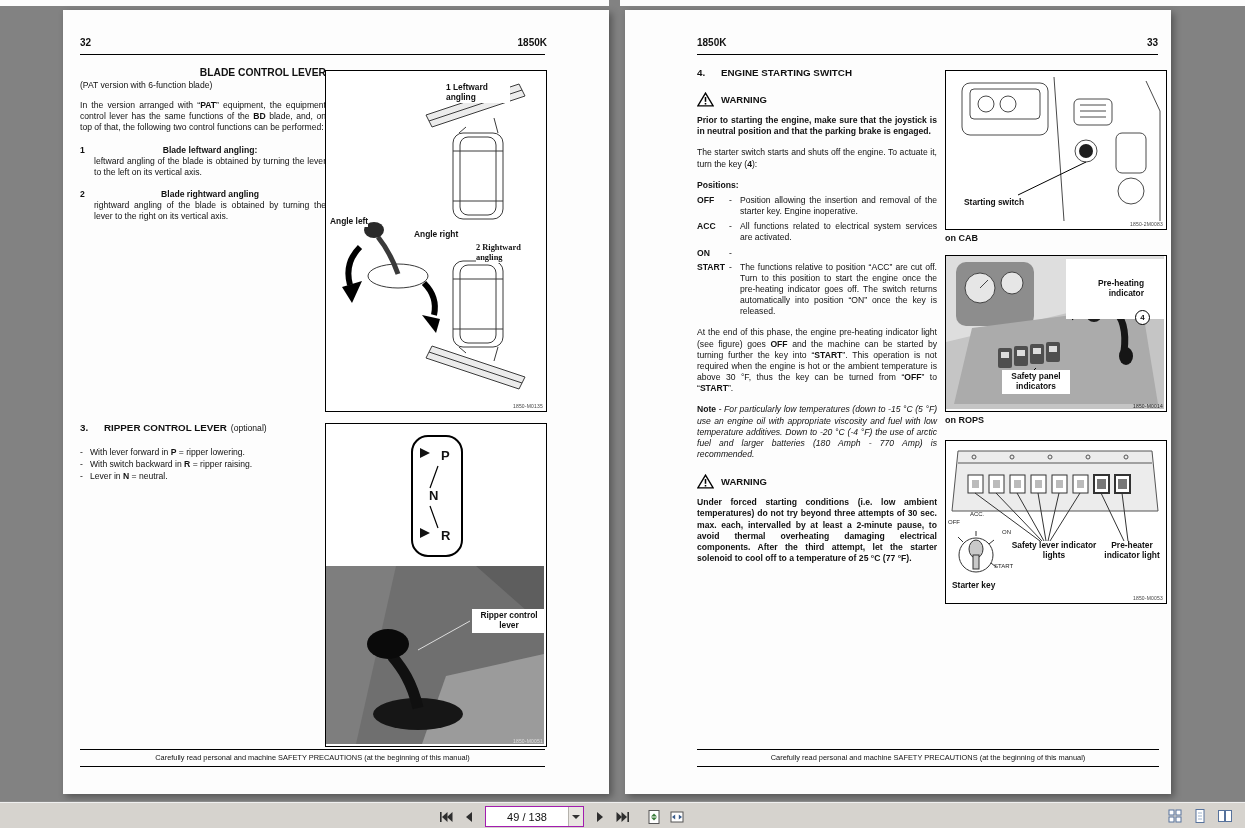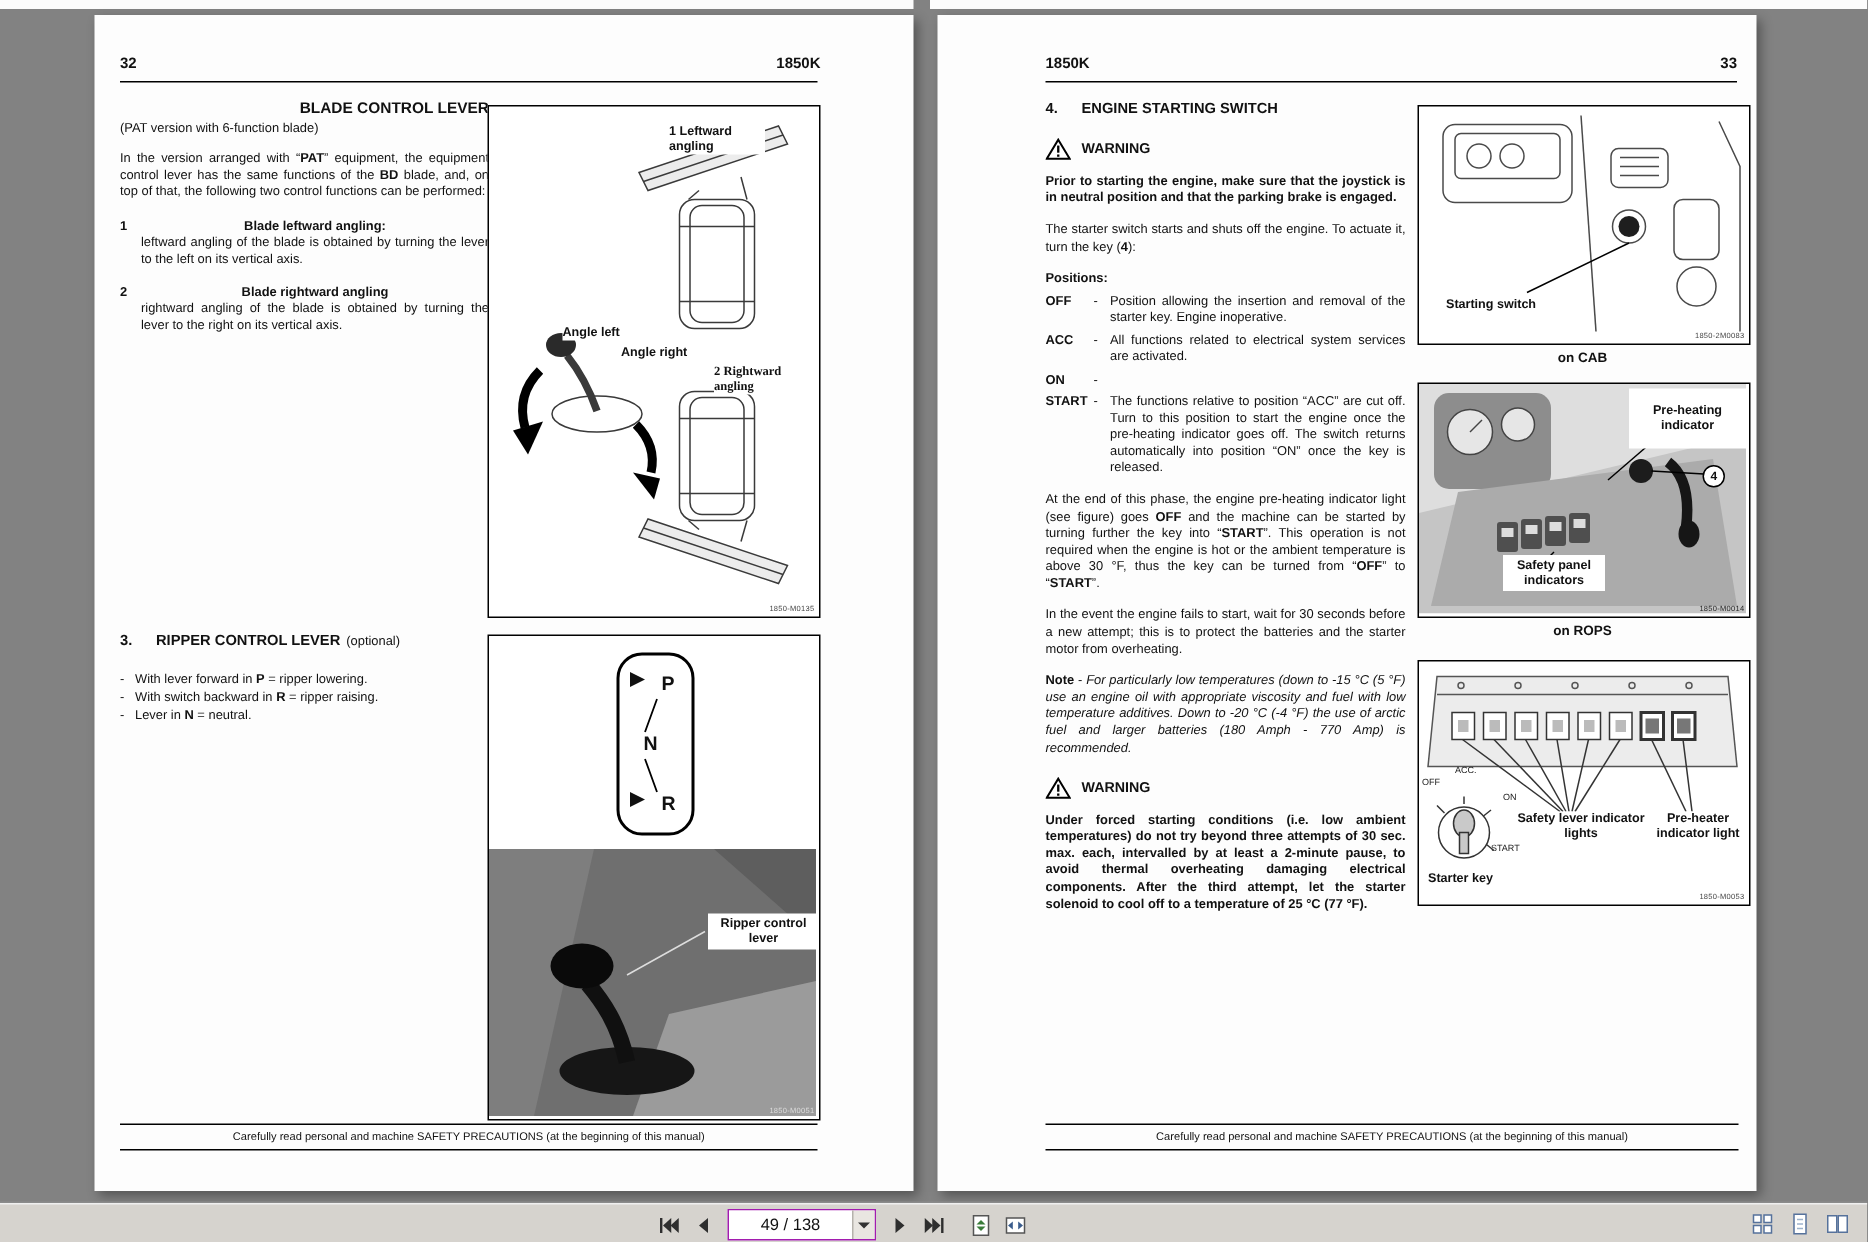--- a/index.html
+++ b/index.html
@@ -22,21 +22,21 @@
   .ni-title{font-weight:bold;font-size:8.6px;margin-bottom:1px;text-align:center;}
   .sec-head{display:flex;align-items:baseline;font-weight:bold;font-size:9.8px;}
   .sec-num{width:24px;flex:none;}
   .sec-opt{font-weight:normal;font-size:8.6px;margin-left:4px;}
   .dash-row{display:flex;margin-top:1px;}
   .dash{width:10px;flex:none;font-size:8.6px;}
   .figbox{position:absolute;border:1px solid #000;background:#fff;overflow:hidden;}
   .figbox svg{position:absolute;left:0;top:0;}
   .figlabel{position:absolute;font-size:8.4px;font-weight:bold;line-height:1.18;background:#fff;}
   .figid{position:absolute;right:3px;bottom:2px;font-size:5px;color:#444;letter-spacing:.2px;background:transparent;}
-  .figcap{position:absolute;width:220px;text-align:center;font-size:9px;font-weight:bold;}
+  .figcap{position:absolute;width:220px;text-align:left;font-size:9px;font-weight:bold;}
   .gate-letter{position:absolute;font-size:13px;font-weight:bold;}
   .keypos{position:absolute;font-size:6px;color:#222;background:transparent;}
   .warn-row{display:flex;align-items:center;gap:7px;margin-top:14px;}
   .warn-icon{width:17px;height:15px;flex:none;}
   .warn-label{font-size:9.5px;font-weight:bold;}
   .bold-para{font-weight:bold;}
   .pos-row{display:flex;margin-top:4px;}
   .pos-term{width:32px;flex:none;font-weight:bold;font-size:8.6px;}
   .pos-dash{width:11px;flex:none;font-size:8.6px;}
   .pos-text{flex:1;}
@@ -116,21 +116,21 @@
           <ellipse cx="48" cy="159" rx="10" ry="8" fill="#2a2a2a" stroke="none"></ellipse>
         </g>
         <g fill="#000">
           <path d="M34,176 q-16,16 -10,38" stroke="#000" stroke-width="6" fill="none"></path>
           <polygon points="16,216 36,210 26,232"></polygon>
           <path d="M98,212 q14,14 10,32" stroke="#000" stroke-width="6" fill="none"></path>
           <polygon points="114,248 96,244 110,262"></polygon>
         </g>
       </svg>
       <div class="figlabel" style="left:120px;top:12px;width:64px;">1  Leftward angling</div>
-      <div class="figlabel" style="left:4px;top:146px;margin-left:45px;">Angle left</div>
+      <div class="figlabel" style="left:4px;top:146px;">Angle left</div>
       <div class="figlabel" style="left:88px;top:159px;">Angle right</div>
       <div class="figlabel" style="left:150px;top:172px;width:66px;font-family:Liberation Serif, serif;">2  Rightward angling</div>
       <div class="figid">1850-M0135</div>
     </div>
 
     <div style="position:absolute;left:17px;top:412px;width:246px;">
       <div class="sec-head">
         <span class="sec-num">3.</span>
         <span>RIPPER CONTROL LEVER</span>
         <span class="sec-opt">(optional)</span>
@@ -217,21 +217,20 @@
         <span class="pos-term">ON</span>
         <span class="pos-dash">-</span>
       </div>
       <div class="pos-row">
         <span class="pos-term">START</span>
         <span class="pos-dash">-</span>
         <span class="pos-text body jp">The functions relative to position “ACC” are cut off. Turn to this position to start the engine once the pre-heating indicator goes off. The switch returns automatically into position “ON” once the key is released.</span>
       </div>
 
       <p class="body jp mt10"><span>At the end of this phase, the engine pre-heating indicator light (see figure) goes </span><span style="font-weight: bold;">OFF</span><span> and the machine can be started by turning further the key into “</span><span style="font-weight: bold;">START</span><span>”. This operation is not required when the engine is hot or the ambient temperature is above 30 °F, thus the key can be turned from “</span><span style="font-weight: bold;">OFF</span><span>” to “</span><span style="font-weight: bold;">START</span><span>”.</span></p>
-      <p class="body jp mt10">In the event the engine fails to start, wait for 30 seconds before a new attempt; this is to protect the batteries and the starter motor from overheating.</p>
       <p class="body jp mt10"><span style="font-weight: bold;">Note</span><span> - </span><span style="font-style: italic;">For particularly low temperatures (down to -15 °C (5 °F) use an engine oil with appropriate viscosity and fuel with low temperature additives. Down to -20 °C (-4 °F) the use of arctic fuel and larger batteries (180 Amph - 770 Amp) is recommended.</span></p>
 
       <div class="warn-row">
         <svg class="warn-icon" viewBox="0 0 20 17">
           <polygon points="10,1 19,16 1,16" fill="#fff" stroke="#000" stroke-width="1.6"></polygon>
           <rect x="9.1" y="5.6" width="1.8" height="5.6" fill="#000"></rect>
           <rect x="9.1" y="12.6" width="1.8" height="1.8" fill="#000"></rect>
         </svg>
         <span class="warn-label">WARNING</span>
       </div>
@@ -284,21 +283,21 @@
           <rect x="87" y="92" width="8" height="6"></rect>
             <rect x="103" y="90" width="8" height="6"></rect>
         </g>
         <circle cx="148" cy="58" r="8" fill="#1c1c1c"></circle>
         <path d="M166,52 q16,12 12,44" stroke="#161616" stroke-width="7" fill="none"></path>
         <ellipse cx="180" cy="100" rx="7" ry="9" fill="#161616"></ellipse>
         <line x1="190" y1="60" x2="155" y2="58" stroke="#000"></line>
         <line x1="170" y1="26" x2="126" y2="64" stroke="#000"></line>
         <line x1="90" y1="112" x2="84" y2="118" stroke="#000"></line>
       </svg>
-      <div class="figlabel" style="right:2px;top:3px;width:58px;text-align:center;padding:10px;">Pre-heating indicator</div>
+      <div class="figlabel" style="right:2px;top:3px;width:58px;text-align:right;padding:20px;">Pre-heating indicator</div>
       <div style="position:absolute;right:16px;top:54px;width:13px;height:13px;border:1px solid #000;border-radius:50%;background:#fff;font-size:8px;font-weight:bold;display:flex;align-items:center;justify-content:center;">4</div>
       <div class="figlabel" style="left:56px;top:114px;width:64px;text-align:center;padding:2px;">Safety panel indicators</div>
       <div class="figid" style="color:#222;">1850-M0014</div>
     </div>
     <div class="figcap" style="left:320px;top:405px;">on ROPS</div>
 
     <div class="figbox" style="left:320px;top:430px;width:220px;height:162px;">
       <svg width="218" height="160" viewBox="0 0 218 160">
         <polygon points="12,10 206,10 212,70 6,70" fill="#ececec" stroke="#555"></polygon>
         <line x1="12" y1="22" x2="206" y2="22" stroke="#555"></line>

